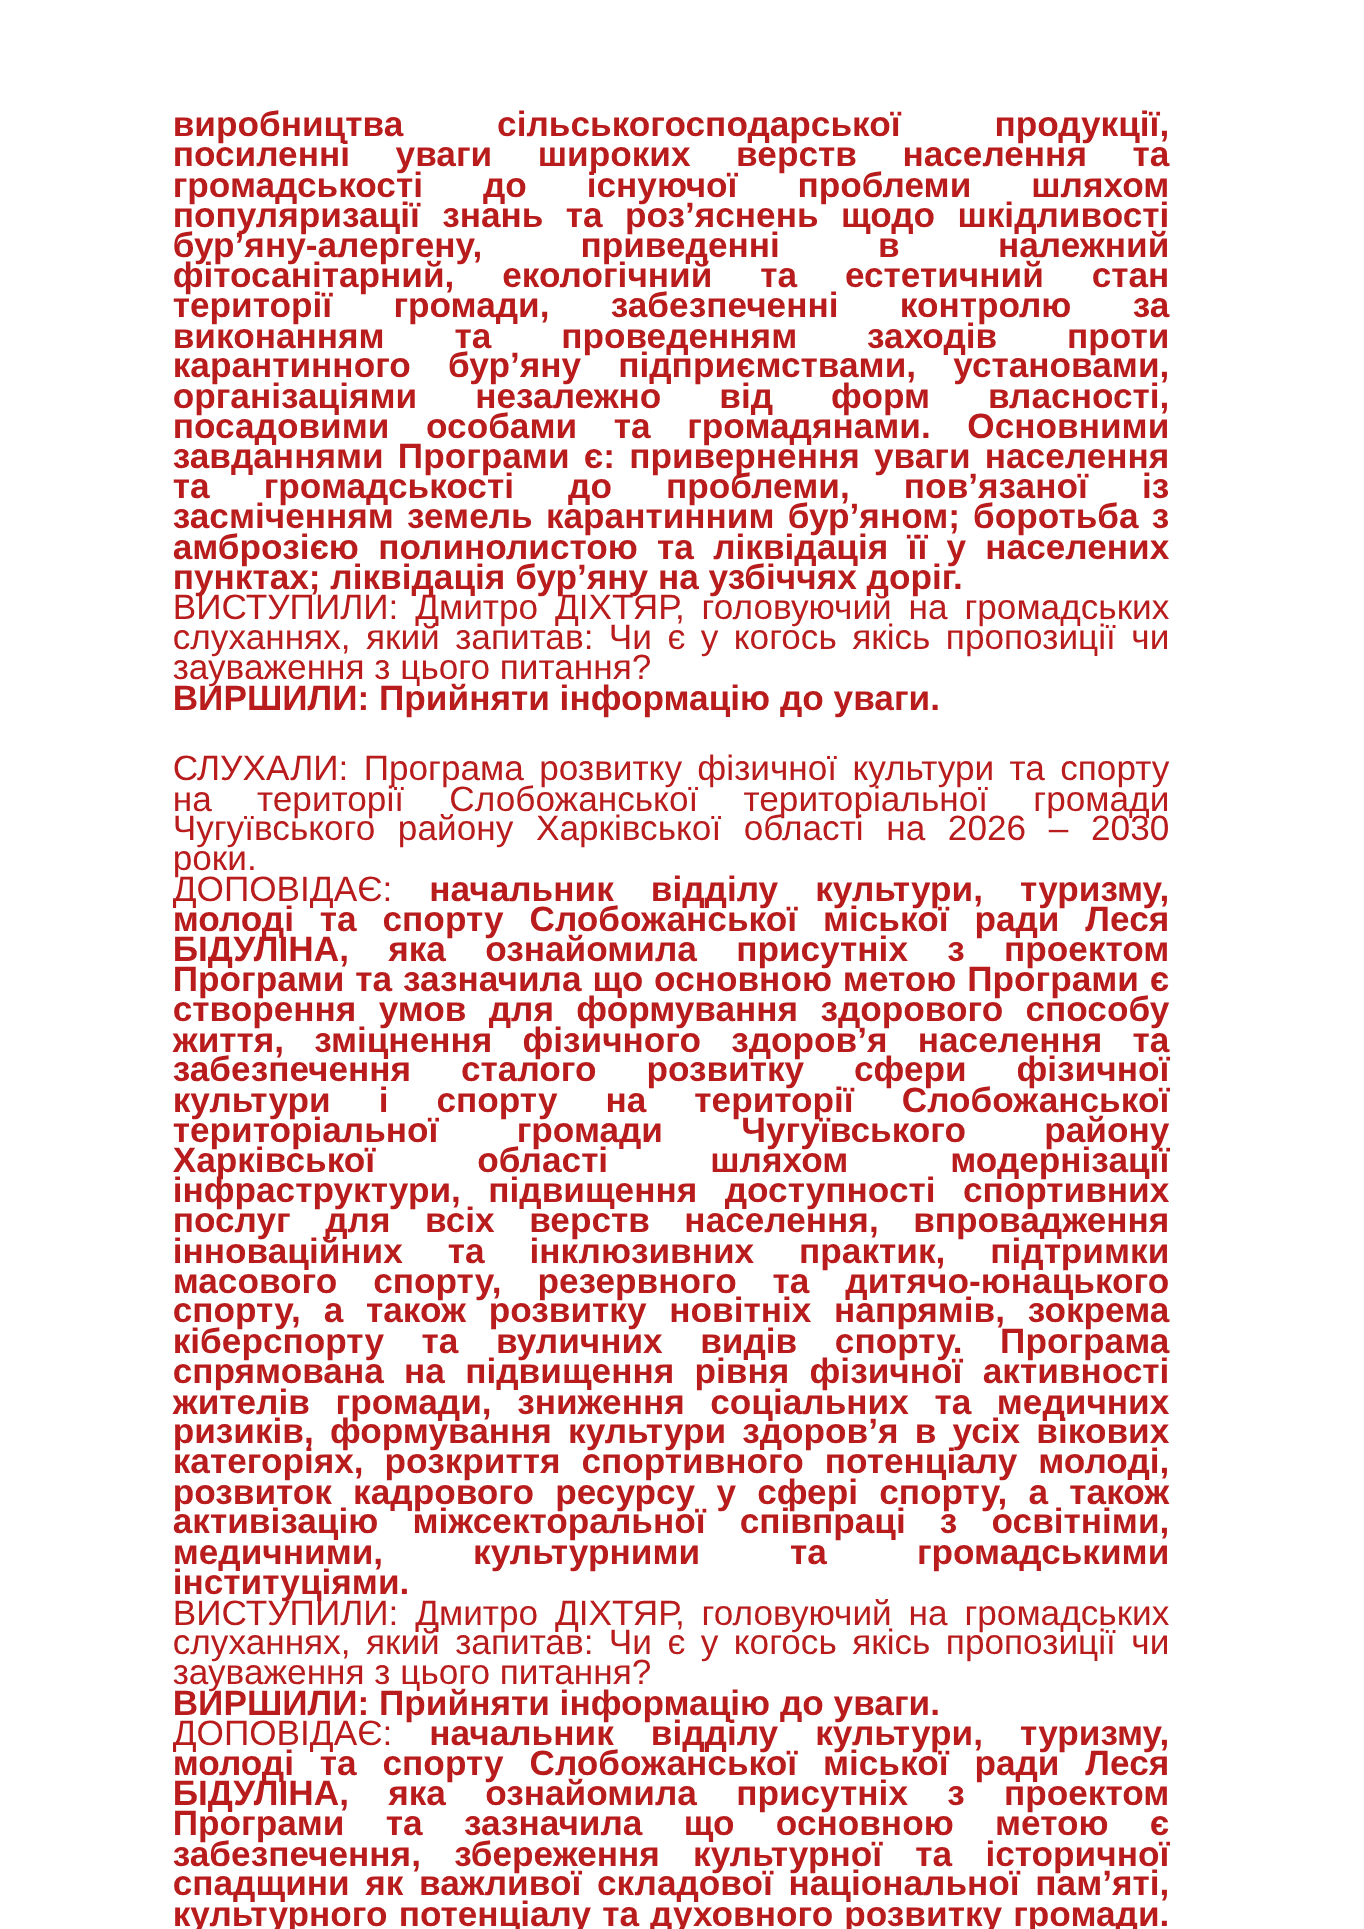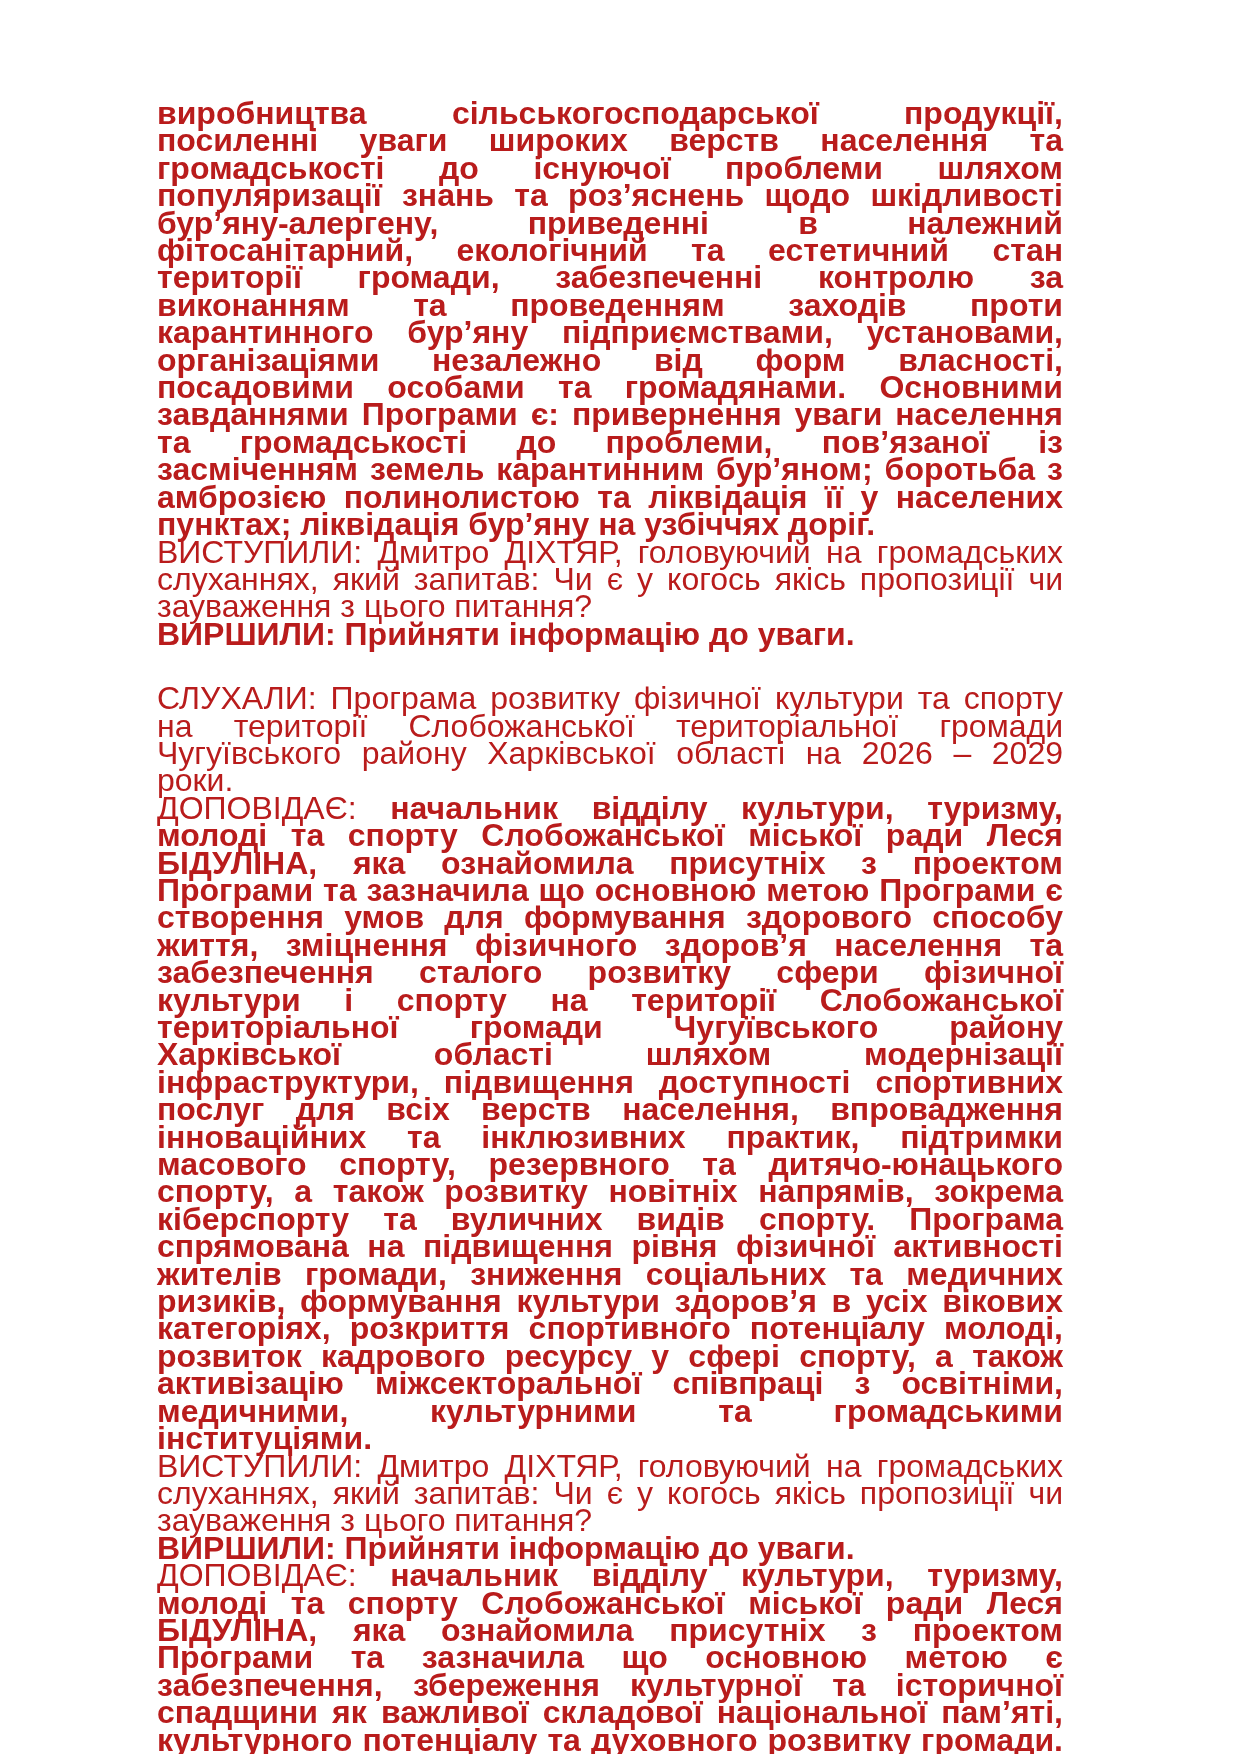--- a/index.html
+++ b/index.html
@@ -39,21 +39,21 @@
 <body>
 
 <div class="page-content">
 
   <p class="para bold">виробництва сільськогосподарської продукції, посиленні уваги широких верств населення та громадськості до існуючої проблеми шляхом популяризації знань та роз’яснень щодо шкідливості бур’яну-алергену, приведенні в належний фітосанітарний, екологічний та естетичний стан території громади, забезпеченні контролю за виконанням та проведенням заходів проти карантинного бур’яну підприємствами, установами, організаціями незалежно від форм власності, посадовими особами та громадянами. Основними завданнями Програми є: привернення уваги населення та громадськості до проблеми, пов’язаної із засміченням земель карантинним бур’яном; боротьба з амброзією полинолистою та ліквідація її у населених пунктах; ліквідація бур’яну на узбіччях доріг.</p>
 
   <p class="para">ВИСТУПИЛИ: Дмитро ДІХТЯР, головуючий на громадських слуханнях, який запитав: Чи є у когось якісь пропозиції чи зауваження з цього питання?</p>
 
   <p class="para bold">ВИРШИЛИ: Прийняти інформацію до уваги.</p>
 
-  <p class="para gap">СЛУХАЛИ: Програма розвитку фізичної культури та спорту на території Слобожанської територіальної громади Чугуївського району Харківської області на 2026 – 2029 роки.</p>
+  <p class="para gap">СЛУХАЛИ: Програма розвитку фізичної культури та спорту на території Слобожанської територіальної громади Чугуївського району Харківської області на 2026 – 2030 роки.</p>
 
   <p class="para">
     <span>ДОПОВІДАЄ:</span><span class="bold"> начальник відділу культури, туризму, молоді та спорту Слобожанської міської ради Леся БІДУЛІНА, яка ознайомила присутніх з проектом Програми та зазначила що основною метою Програми є створення умов для формування здорового способу життя, зміцнення фізичного здоров’я населення та забезпечення сталого розвитку сфери фізичної культури і спорту на території Слобожанської територіальної громади Чугуївського району Харківської області шляхом модернізації інфраструктури, підвищення доступності спортивних послуг для всіх верств населення, впровадження інноваційних та інклюзивних практик, підтримки масового спорту, резервного та дитячо-юнацького спорту, а також розвитку новітніх напрямів, зокрема кіберспорту та вуличних видів спорту. Програма спрямована на підвищення рівня фізичної активності жителів громади, зниження соціальних та медичних ризиків, формування культури здоров’я в усіх вікових категоріях, розкриття спортивного потенціалу молоді, розвиток кадрового ресурсу у сфері спорту, а також активізацію міжсекторальної співпраці з освітніми, медичними, культурними та громадськими інституціями.</span>
   </p>
 
   <p class="para">ВИСТУПИЛИ: Дмитро ДІХТЯР, головуючий на громадських слуханнях, який запитав: Чи є у когось якісь пропозиції чи зауваження з цього питання?</p>
 
   <p class="para bold">ВИРШИЛИ: Прийняти інформацію до уваги.</p>
 
 

